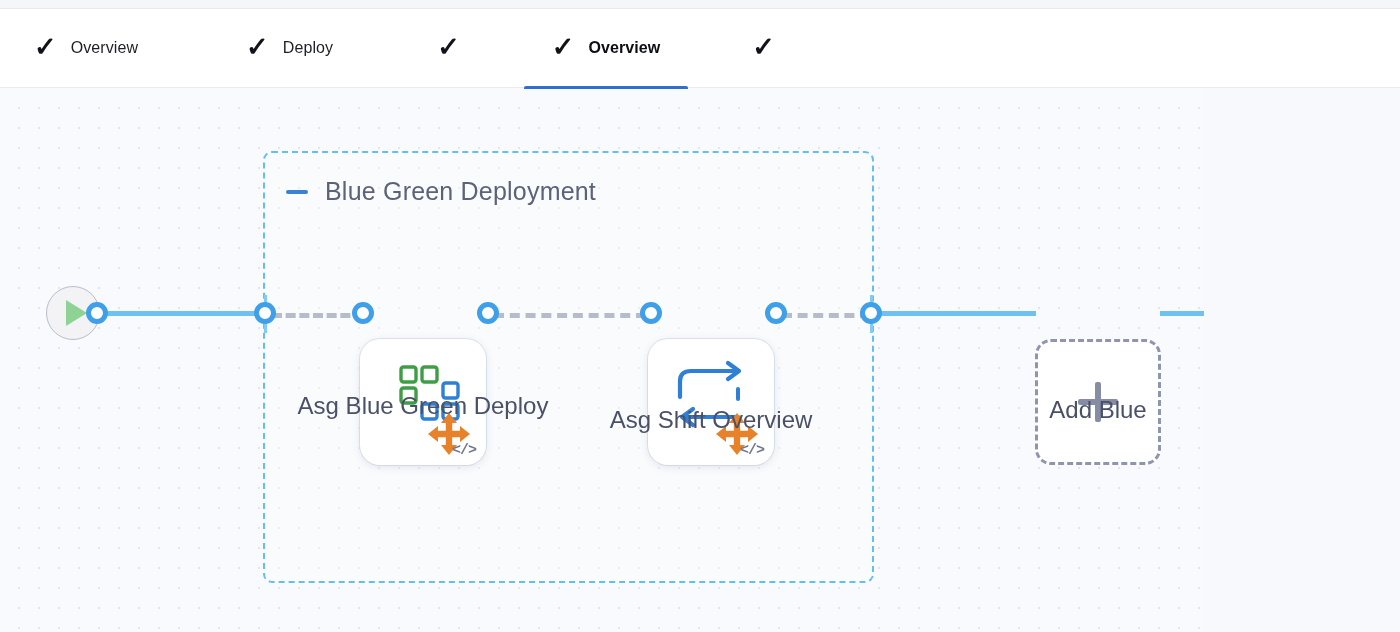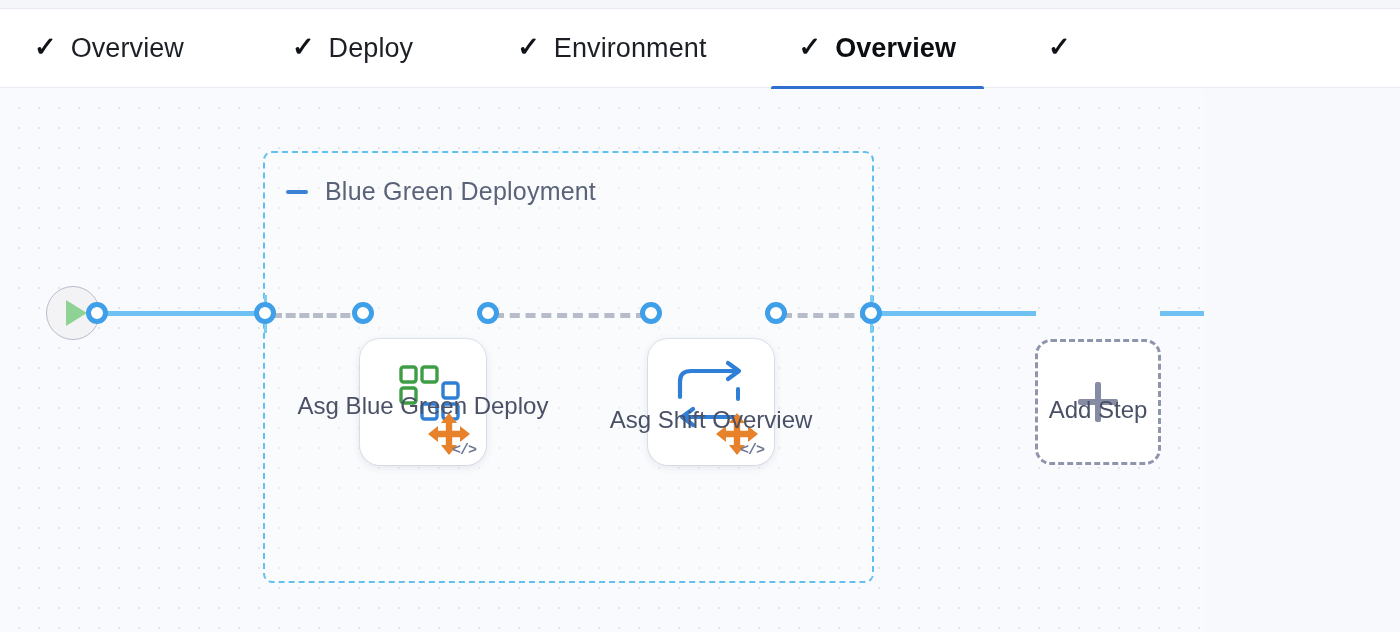--- a/index.html
+++ b/index.html
@@ -29,21 +29,21 @@
     position: relative; height: 80px;
     display: flex; align-items: center; gap: 14px;
     padding: 0 30px;
     cursor: pointer;
     white-space: nowrap;
   }
   .tab .check {
     font-size: 27px; line-height: 1; color: #101418; font-weight: 700;
     display: inline-block; transform: translateY(-1px);
   }
-  .tab .tlabel { font-size: 27px; color: #1c2026; letter-spacing: .1px; }
+  .tab .tlabel { font-size: 16px; color: #1c2026; letter-spacing: .1px; }
   .tab.active .tlabel { font-weight: 700; color: #0b0e12; }
   .tab.active::after {
     content: ""; position: absolute; left: 0; right: 0; bottom: -4px;
     height: 6px; background: #2f6fd0; border-radius: 2px;
   }
   
   #tab-0 { padding-left: 34px; padding-right: 78px; }
   #tab-1 { padding-right: 74px; }
   #tab-2 { padding-right: 64px; }
   #tab-3 { padding-left: 28px; padding-right: 28px; }
@@ -152,21 +152,20 @@
     <div class="tab" id="tab-0">
       <span class="check">✓</span>
       <span class="tlabel">Overview</span>
     </div>
     <div class="tab" id="tab-1">
       <span class="check">✓</span>
       <span class="tlabel">Deploy</span>
     </div>
     <div class="tab" id="tab-2">
       <span class="check">✓</span>
-      <span class="tlabel">Environment</span>
     </div>
     <div class="tab active" id="tab-3">
       <span class="check">✓</span>
       <span class="tlabel">Overview</span>
     </div>
     <div class="tab" id="tab-4">
       <span class="check">✓</span>
     </div>
   </div>
 
@@ -253,21 +252,21 @@
     <div class="ring" style="left:860px; top:213px;"></div>
 
     <div class="node" style="left:1035px; top:250px;">
       <div class="add-step-box">
         <div class="plus-wrap">
           <span class="plus-h"></span>
           <span class="plus-v"></span>
         </div>
       </div>
     </div>
-    <div class="add-step-label" style="left:968px; top:307px;">Add Step</div>
+    <div class="add-step-label" style="left:968px; top:307px;">Add Blue</div>
 
     <div class="node" style="left:1326px; top:197px;">
       <div class="endpoint">
         <div class="stop-sq"></div>
       </div>
     </div>
     <div class="ring" style="left:1318px; top:213px;"></div>
 
   </div>
 </div>

